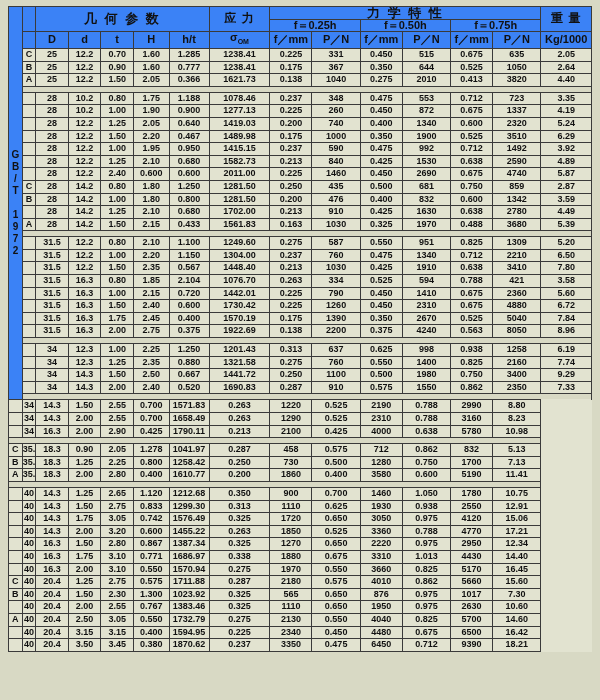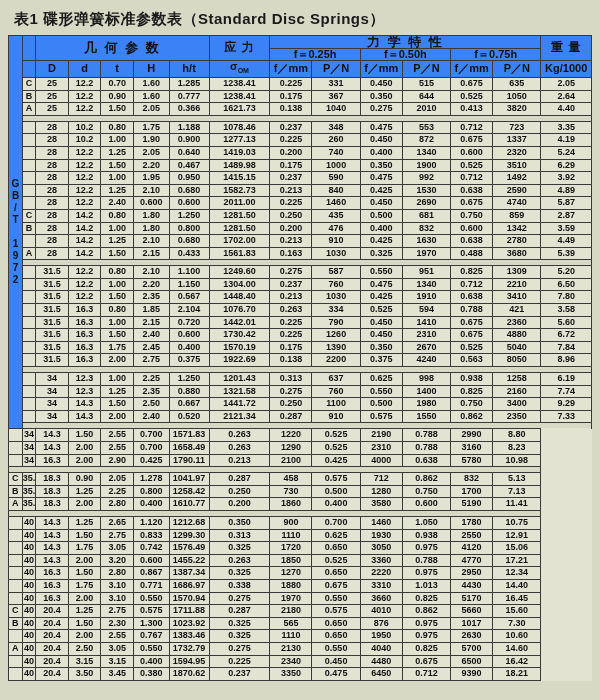--- a/index.html
+++ b/index.html
@@ -68,21 +68,20 @@
   .col-f{width:40px;}
   .col-P{width:46px;}
   .col-kg{width:48px;}
   tr.gap td{height:5px;line-height:5px;border-left:1px solid #3a3a3a;border-right:1px solid #3a3a3a;border-top:none;border-bottom:none;background:#d8d9c4;}
   .sub{font-size:7px;vertical-align:sub;}
 </style>
 </head>
 <body>
 
 <div class="page">
-  <div class="title">表1  碟形弹簧标准参数表（Standard Disc Springs）</div>
 
   <table>
     <colgroup>
       <col class="col-cls">
         <col class="col-cls">
       <col class="col-D">
         <col class="col-d">
         <col class="col-t">
         <col class="col-H">
         <col class="col-ht">
@@ -537,21 +536,21 @@
           <td>3400</td>
           <td>9.29</td>
         </tr>
         <tr>
           <td></td>
           <td>34</td>
           <td>14.3</td>
           <td>2.00</td>
           <td>2.40</td>
           <td>0.520</td>
-          <td>2121.34</td>
+          <td>1690.83</td>
           <td>0.287</td>
           <td>910</td>
           <td>0.575</td>
           <td>1550</td>
           <td>0.862</td>
           <td>2350</td>
           <td>7.33</td>
         </tr>
         <tr class="gap">
           <td colspan="14"></td>

